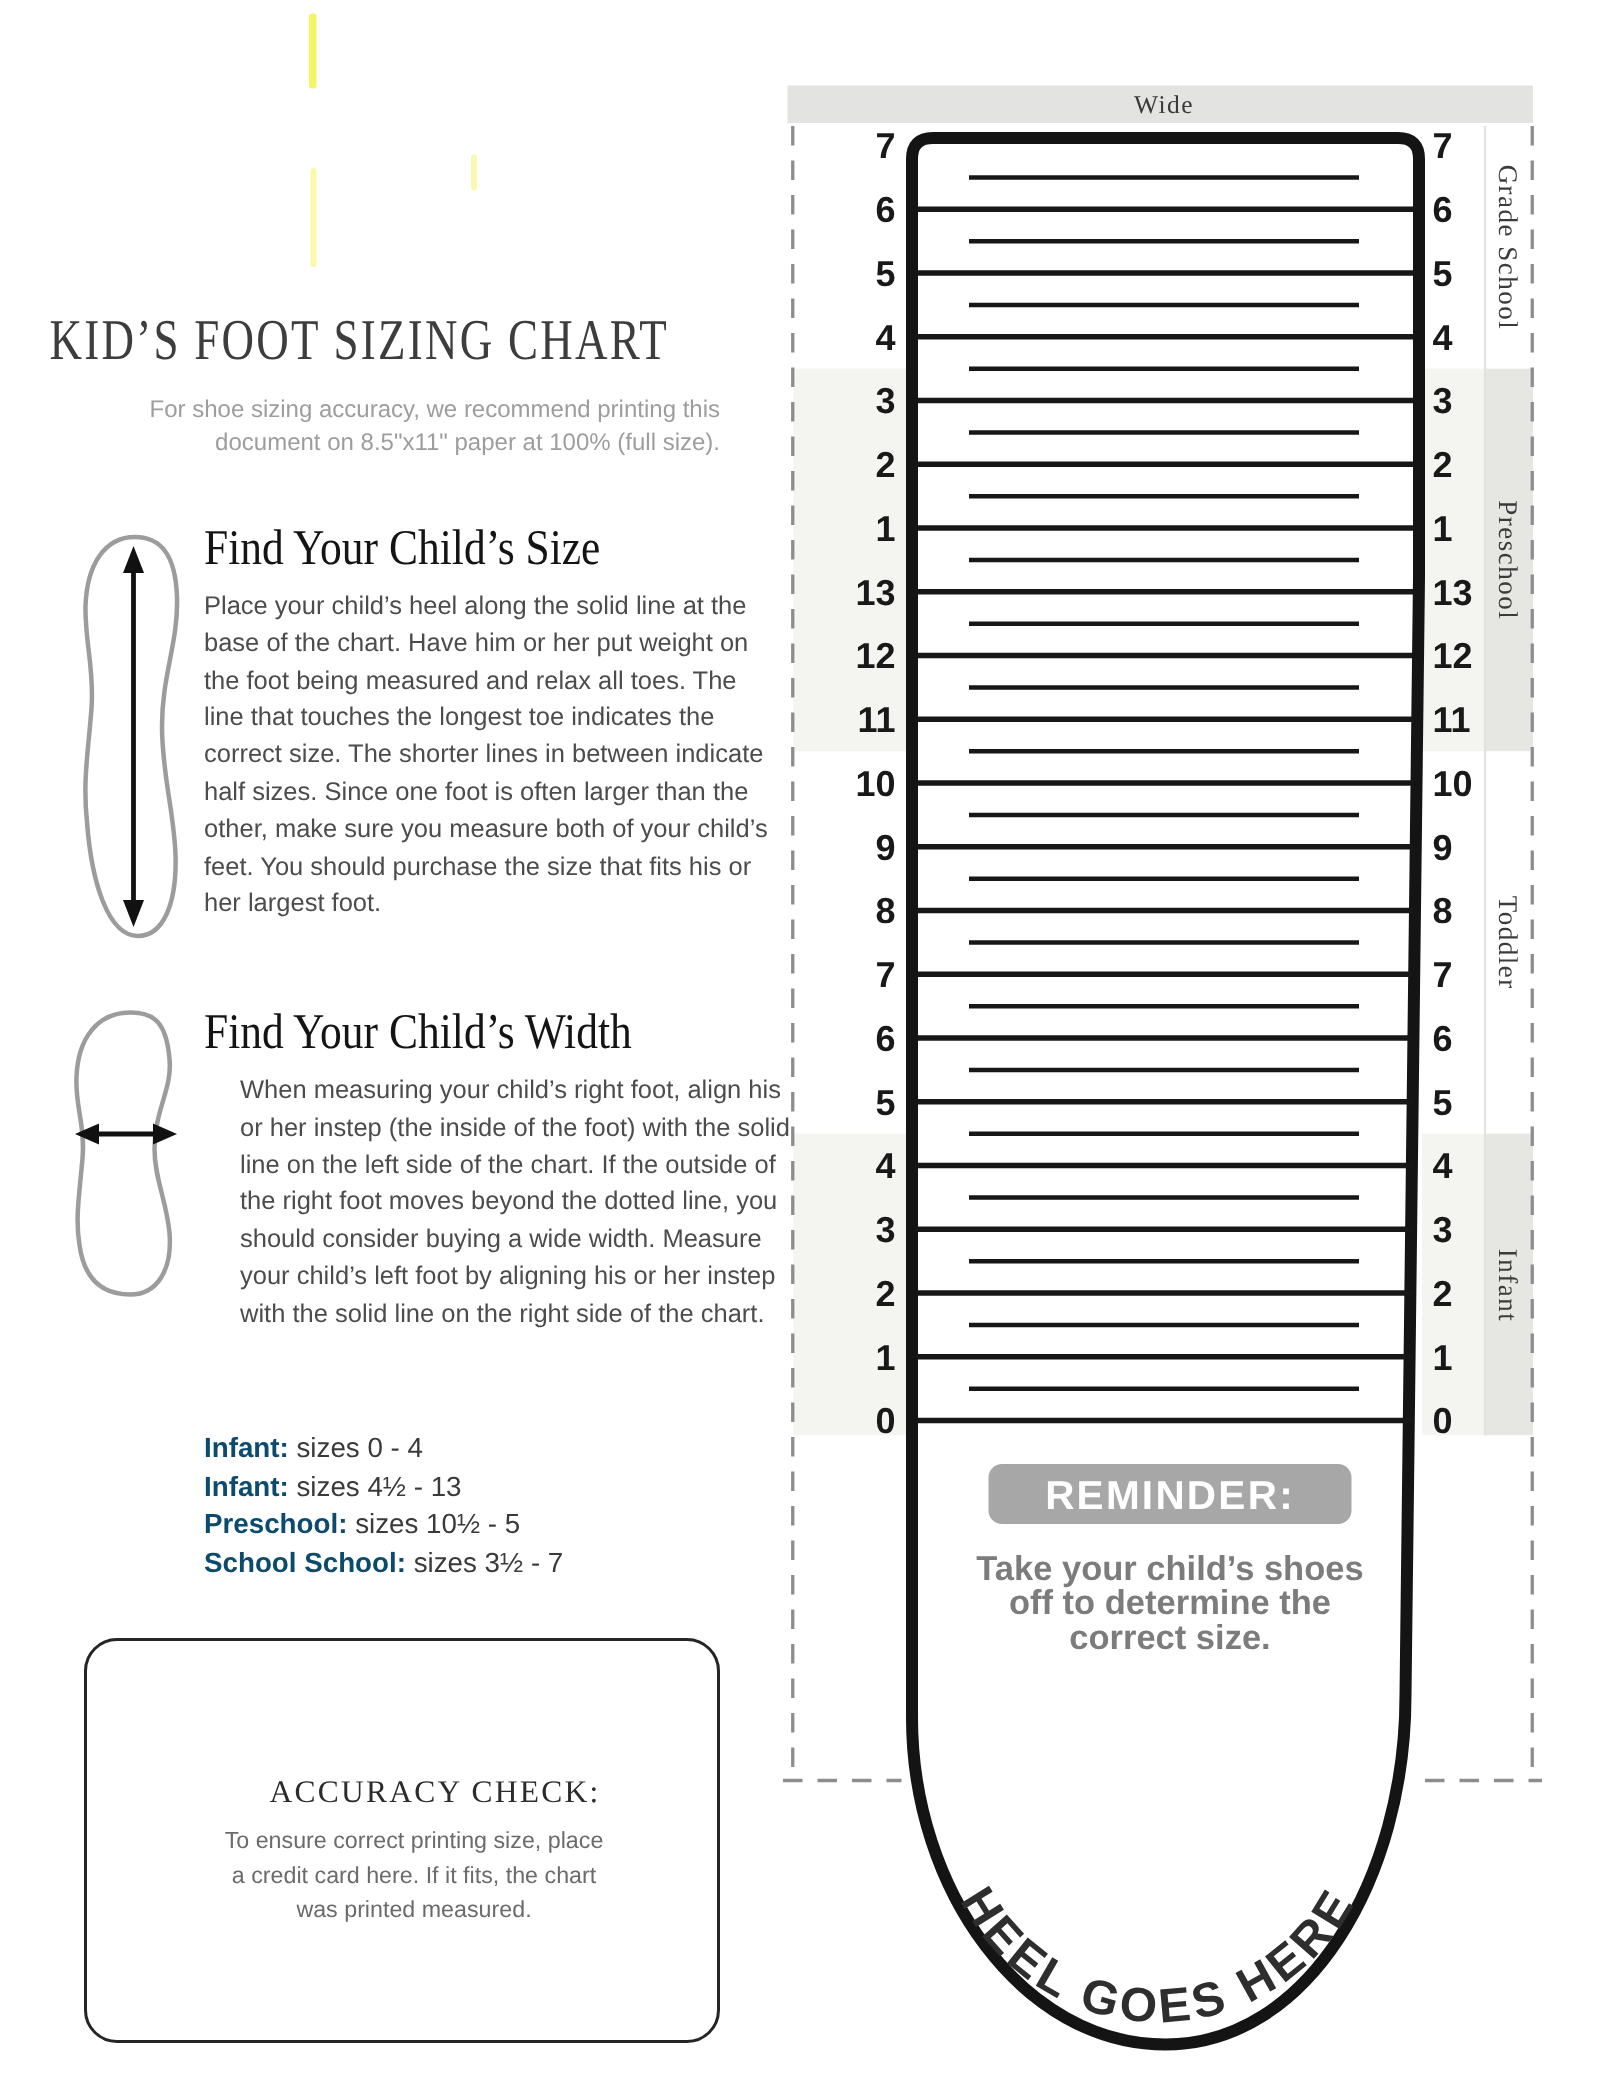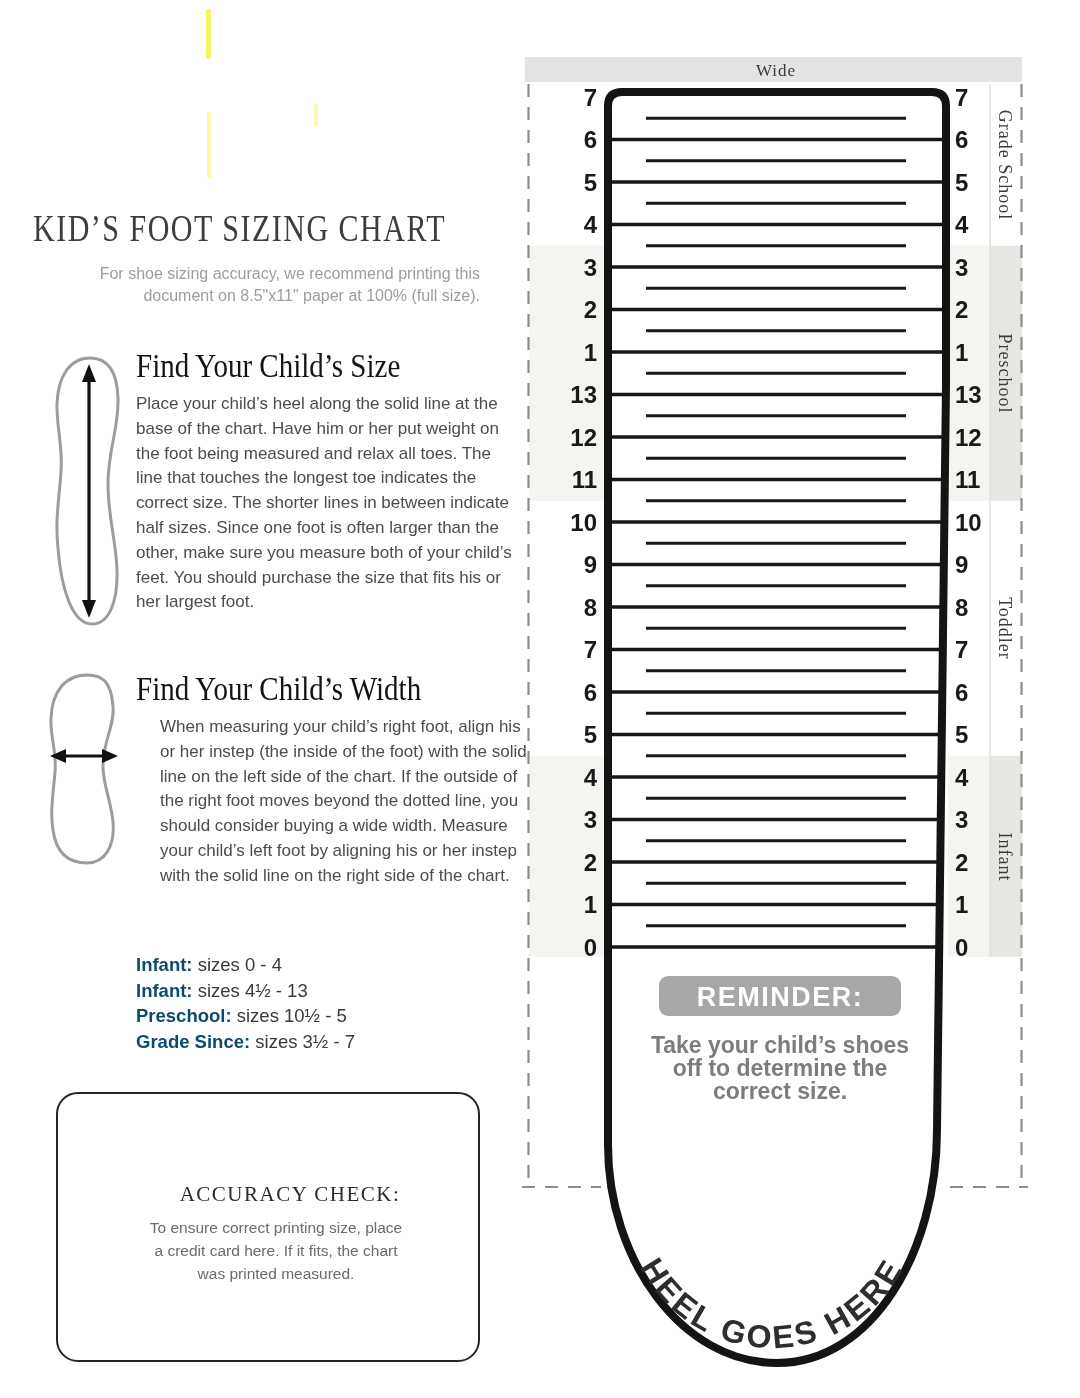--- a/index.html
+++ b/index.html
@@ -94,21 +94,21 @@
     <polygon class="arrow-head" points="74,86 58,79 58,93"></polygon>
   </svg>
 
   <div class="abs sec-head head-width">Find Your Child’s Width</div>
   <div class="abs sec-body body-width">When measuring your child’s right foot, align his or her instep (the inside of the foot) with the solid line on the left side of the chart. If the outside of the right foot moves beyond the dotted line, you should consider buying a wide width. Measure your child’s left foot by aligning his or her instep with the solid line on the right side of the chart.</div>
 
   <div class="abs size-list">
     <div><b>Infant:</b> <span>sizes 0 - 4</span></div>
     <div><b>Infant:</b> <span>sizes 4½ - 13</span></div>
     <div><b>Preschool:</b> <span>sizes 10½ - 5</span></div>
-    <div><b>Grade Since:</b> <span>sizes 3½ - 7</span></div>
+    <div><b>School School:</b> <span>sizes 3½ - 7</span></div>
   </div>
 
   <div class="abs acc-box">
     <div class="acc-head">ACCURACY CHECK:</div>
     <div class="acc-text">
       <span>To ensure correct printing size, place</span><br>
       <span>a credit card here. If it fits, the chart</span><br>
       <span>was printed measured.</span>
     </div>
   </div>

